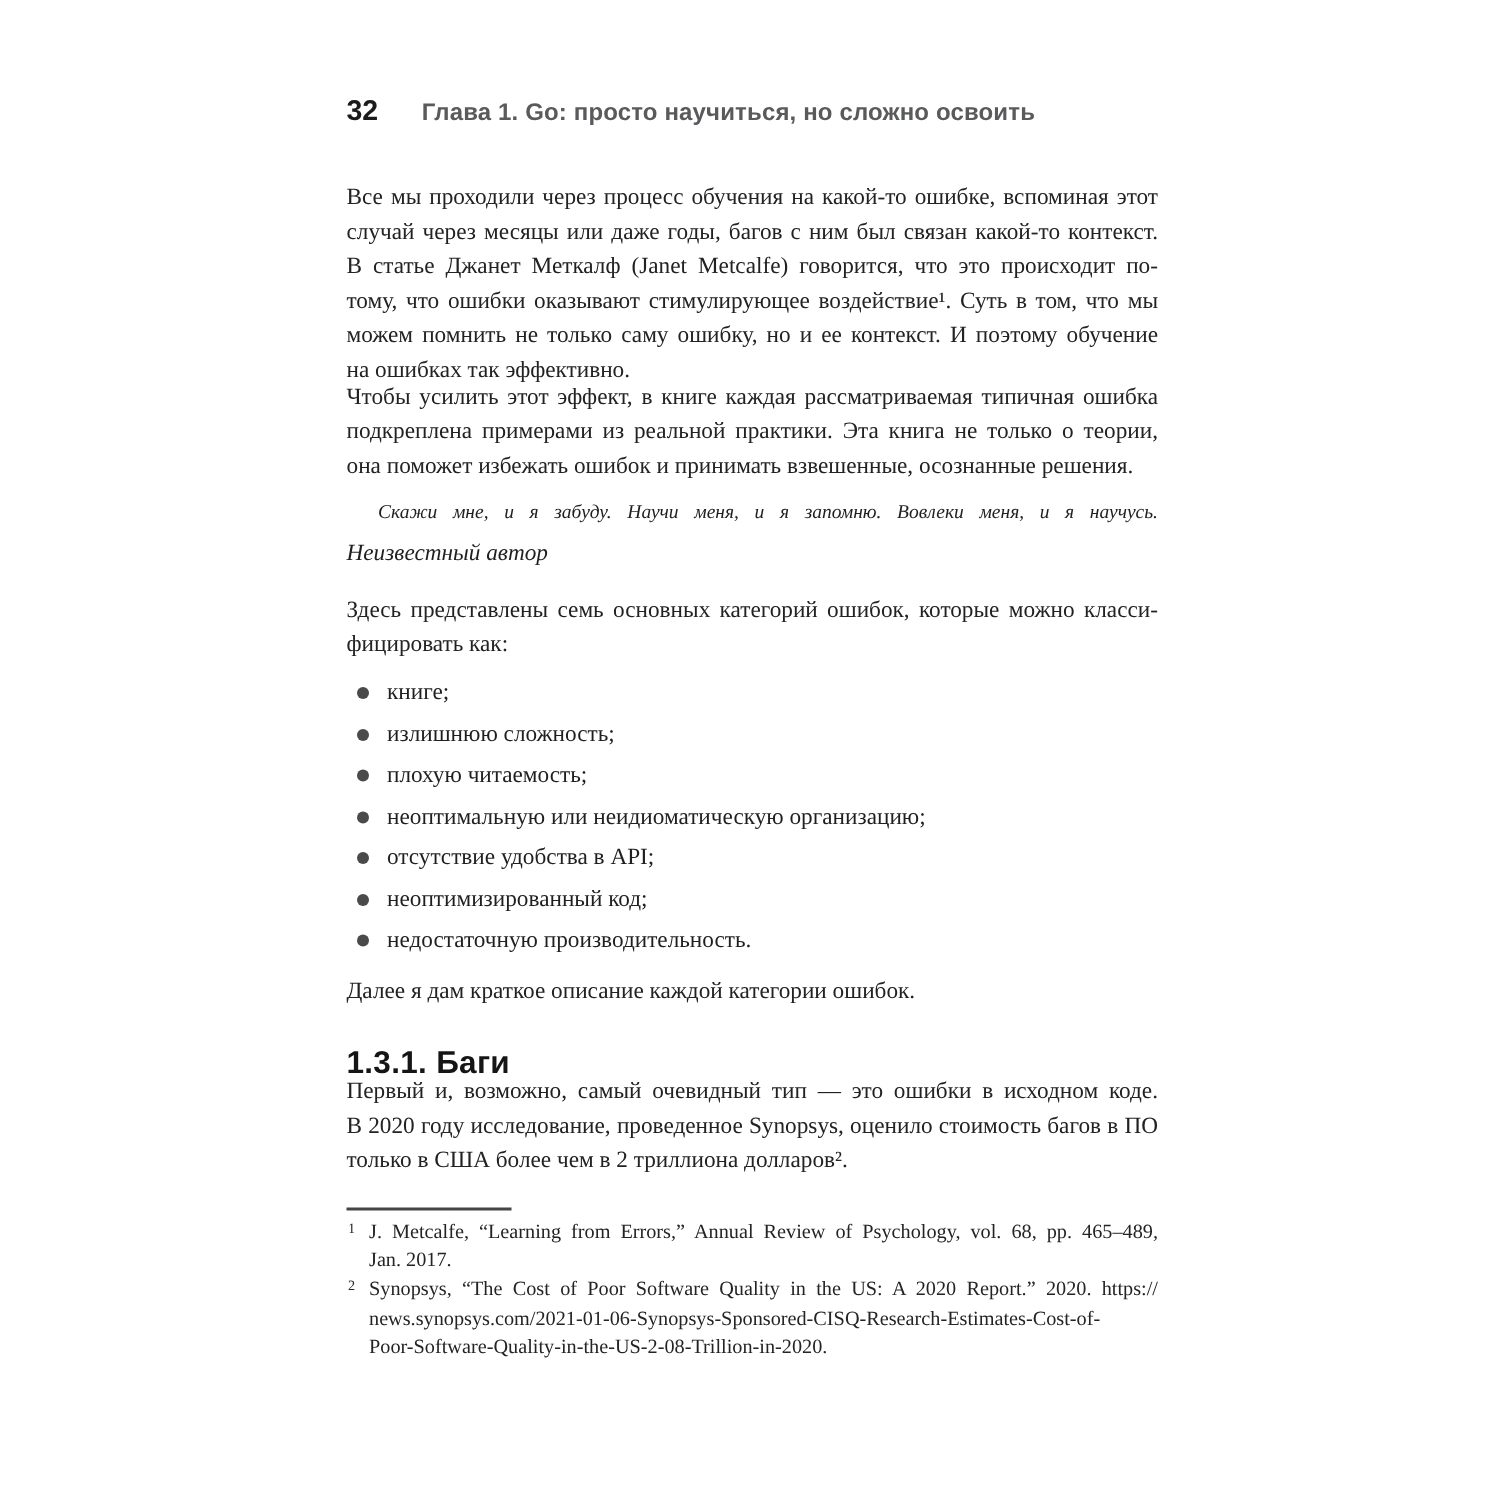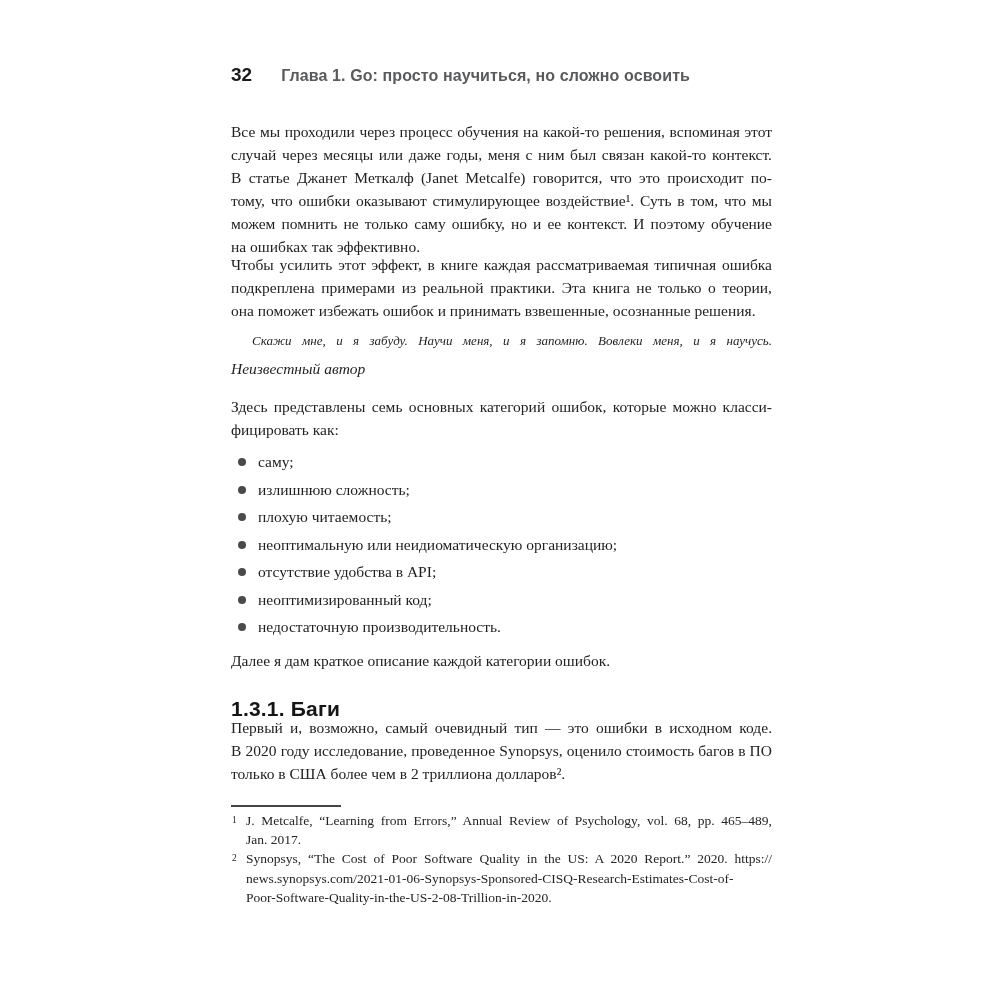--- a/index.html
+++ b/index.html
@@ -45,22 +45,22 @@
 <body>
 
 <div class="page">
 
   <div class="block page-header">
     <span class="page-number">32</span>
     <span class="chapter-title">Глава 1. Go: просто научиться, но сложно освоить</span>
   </div>
 
   <div class="block body-text" style="top:120px">
-      <div class="tline just">Все мы проходили через процесс обучения на какой-то решения, вспоминая этот</div>
-      <div class="tline just">случай через месяцы или даже годы, меня с ним был связан какой-то контекст.</div>
+      <div class="tline just">Все мы проходили через процесс обучения на какой-то ошибке, вспоминая этот</div>
+      <div class="tline just">случай через месяцы или даже годы, багов с ним был связан какой-то контекст.</div>
       <div class="tline just">В статье Джанет Меткалф (Janet Metcalfe) говорится, что это происходит по-</div>
       <div class="tline just">тому, что ошибки оказывают стимулирующее воздействие¹. Суть в том, что мы</div>
       <div class="tline just">можем помнить не только саму ошибку, но и ее контекст. И поэтому обучение</div>
       <div class="tline">на ошибках так эффективно.</div>
     </div>
 
   <div class="block body-text" style="top:253px">
       <div class="tline just">Чтобы усилить этот эффект, в книге каждая рассматриваемая типичная ошибка</div>
       <div class="tline just">подкреплена примерами из реальной практики. Эта книга не только о теории,</div>
       <div class="tline">она поможет избежать ошибок и принимать взвешенные, осознанные решения.</div>
@@ -72,21 +72,21 @@
   <div class="block quote-attribution" style="top:357px">Неизвестный автор</div>
 
   <div class="block body-text" style="top:395px">
       <div class="tline just">Здесь представлены семь основных категорий ошибок, которые можно класси-</div>
       <div class="tline">фицировать как:</div>
     </div>
 
   <div class="block" style="top:452px">
     <div class="bullet-item">
       <span class="bullet-dot"></span>
-      <span>саму;</span>
+      <span>книге;</span>
     </div>
     <div class="bullet-item">
       <span class="bullet-dot"></span>
       <span>излишнюю сложность;</span>
     </div>
     <div class="bullet-item">
       <span class="bullet-dot"></span>
       <span>плохую читаемость;</span>
     </div>
     <div class="bullet-item">

